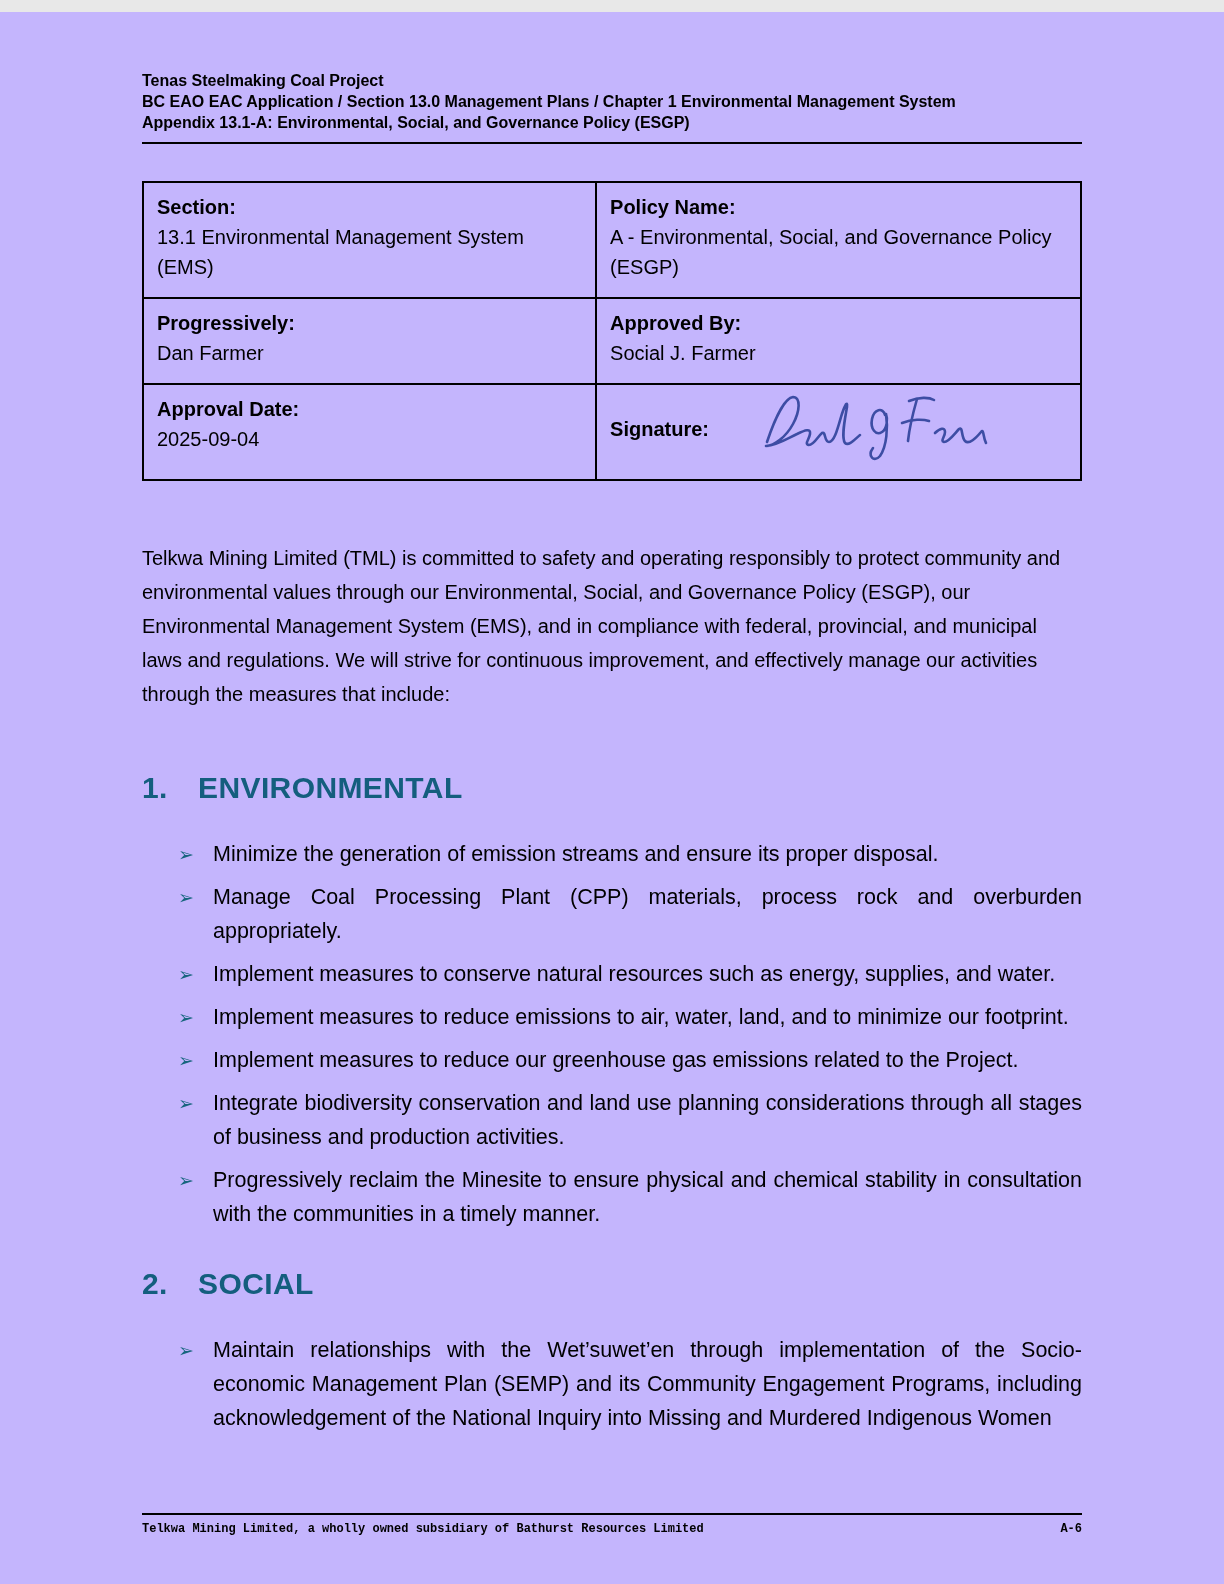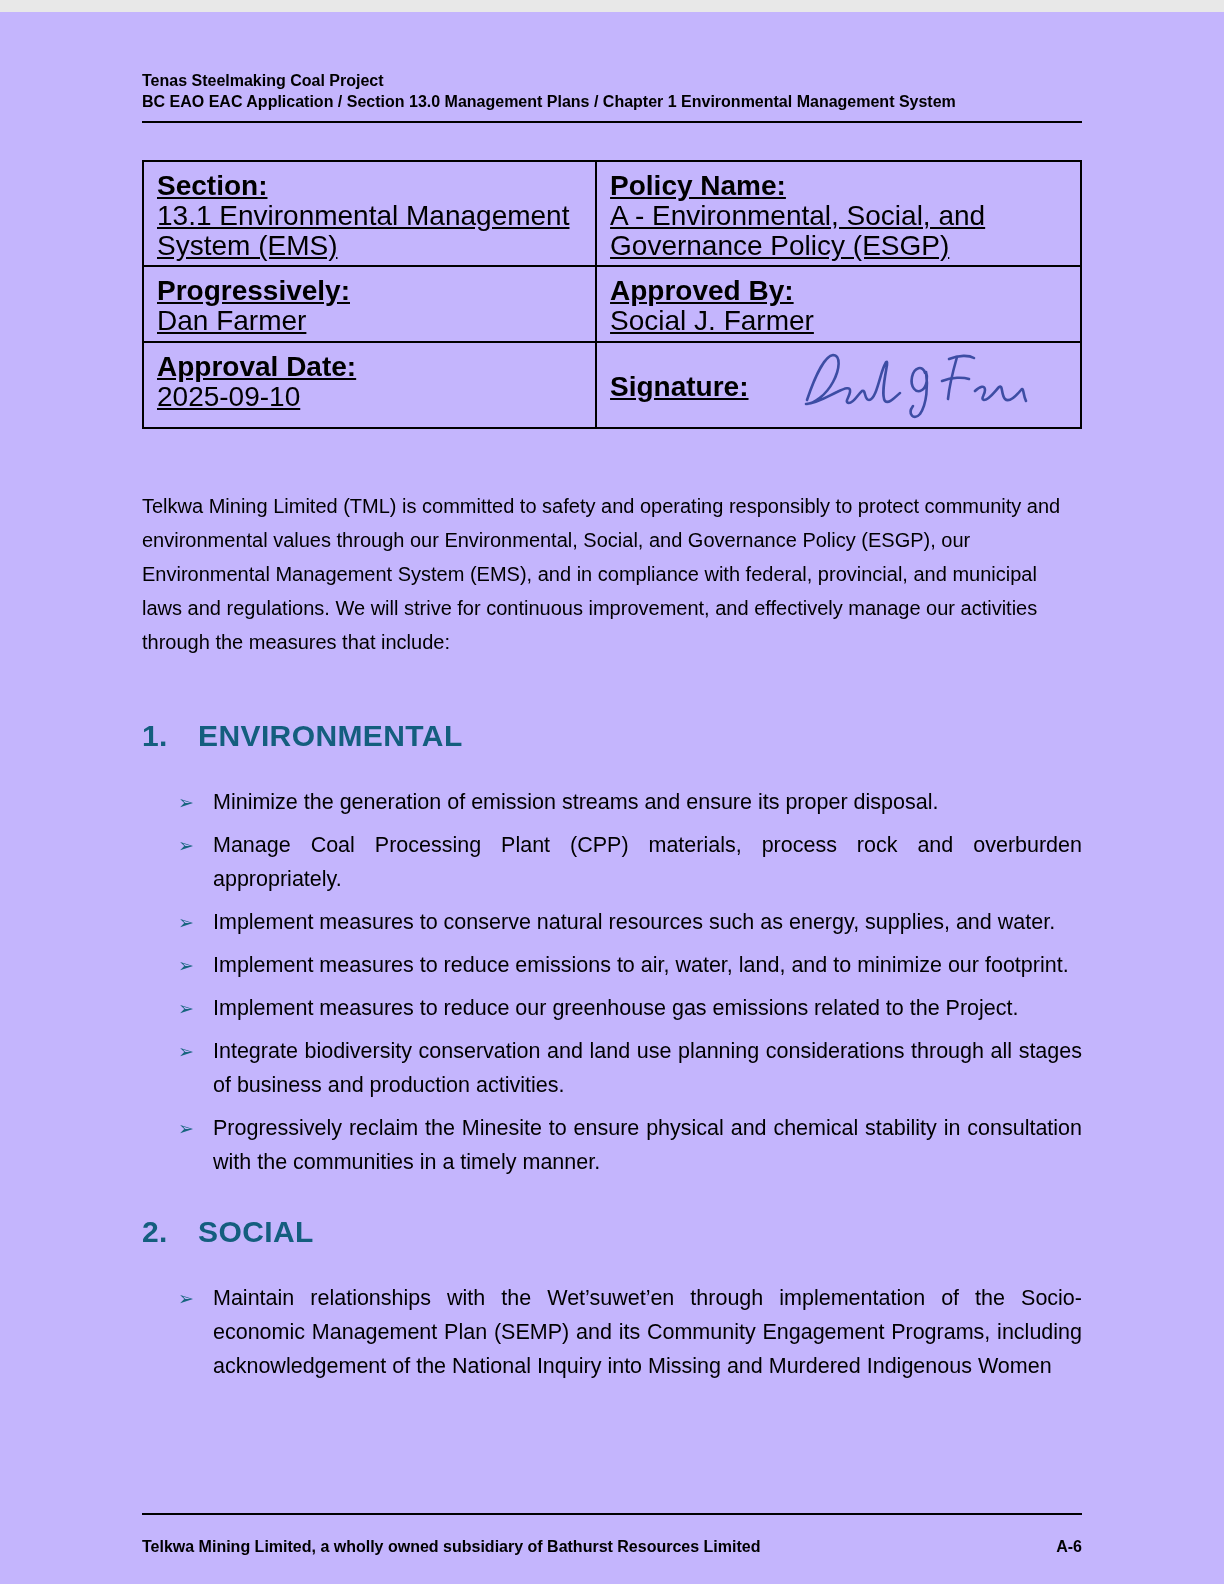--- a/index.html
+++ b/index.html
@@ -21,22 +21,22 @@
     padding-bottom:9px; border-bottom:2px solid #000;
   }
 
   
   table.policy {
     width:100%; border-collapse:collapse; margin-top:37px;
     table-layout:fixed;
   }
   table.policy td {
     border:2px solid #000; vertical-align:top;
-    padding:9px 13px 4px 13px;
-    font-size:28px; line-height:30px;text-decoration:underline;
+    padding:9px 13px 15px 13px;
+    font-size:20px; line-height:30px;
   }
   td.c-left  { width:48.3%; }
   td.c-right { width:51.7%; }
   .cell-label { font-weight:bold; }
   tr.r1 td { height:104px; }
   tr.r2 td { height:76px; }
   tr.r3 td { height:86px; }
   .sig-cell { display:flex; align-items:center; gap:48px; }
   .sig-cell .cell-label { flex:0 0 auto; }
   .sig-img { flex:0 0 auto; margin-top:-6px; }
@@ -68,34 +68,35 @@
   }
   .bullets li .arrow {
     position:absolute; left:36px; top:1px;
     font-size:19px; line-height:34px;
   }
 
   
   .doc-footer {
     position:absolute; left:142px; right:142px; top:1501px;
     border-top:2px solid #000;
-    padding-top:23px;
+    padding-top:7px;
     display:flex; justify-content:space-between;
-    font-size:16px; font-weight:bold;
+    font-size:12px; font-weight:bold;font-family:Liberation Mono, monospace;
   }
 </style>
 </head>
 <body>
 
 <div class="page">
   <div class="content">
 
     <div class="doc-header">
       <div>Tenas Steelmaking Coal Project</div>
       <div>BC EAO EAC Application / Section 13.0 Management Plans / Chapter 1 Environmental Management System</div>
+      <div>Appendix 13.1-A: Environmental, Social, and Governance Policy (ESGP)</div>
     </div>
 
     <table class="policy">
       <tbody>
         <tr class="r1">
           <td class="c-left">
             <div class="cell-label">Section:</div>
             <div>13.1 Environmental Management System (EMS)</div>
           </td>
           <td class="c-right">
@@ -109,21 +110,21 @@
             <div>Dan Farmer</div>
           </td>
           <td class="c-right">
             <div class="cell-label">Approved By:</div>
             <div>Social J. Farmer</div>
           </td>
         </tr>
         <tr class="r3">
           <td class="c-left">
             <div class="cell-label">Approval Date:</div>
-            <div>2025-09-10</div>
+            <div>2025-09-04</div>
           </td>
           <td class="c-right">
             <div class="sig-cell">
               <div class="cell-label">Signature:</div>
               <svg class="sig-img" width="232" height="76" viewBox="0 0 232 76" fill="none" stroke="#3D4DA4" stroke-width="2.6" stroke-linecap="round" stroke-linejoin="round">
                 <path d="M10,54 C18,30 28,10 36,9 C44,9 43,23 36,36 C29,49 17,58 9,58 C21,57 31,50 40,46 C48,42 54,40 53,46 C52,52 47,56 52,57 C57,57 61,48 65,45 C69,43 67,54 72,54 C77,54 80,43 84,29 C87,19 91,11 90,19 C88,31 84,49 88,55 C92,59 99,50 103,47"></path>
                 <path d="M128,27 C126,19 117,21 115,31 C113,41 119,48 125,44 C130,41 131,31 129,26 C131,39 130,58 123,68 C117,75 110,68 116,60"></path>
                 <path d="M152,13 C162,9 172,9 177,12"></path>
                 <path d="M145,35 C155,31 166,31 172,33"></path>
                 <path d="M160,11 C156,25 152,43 151,53"></path>

